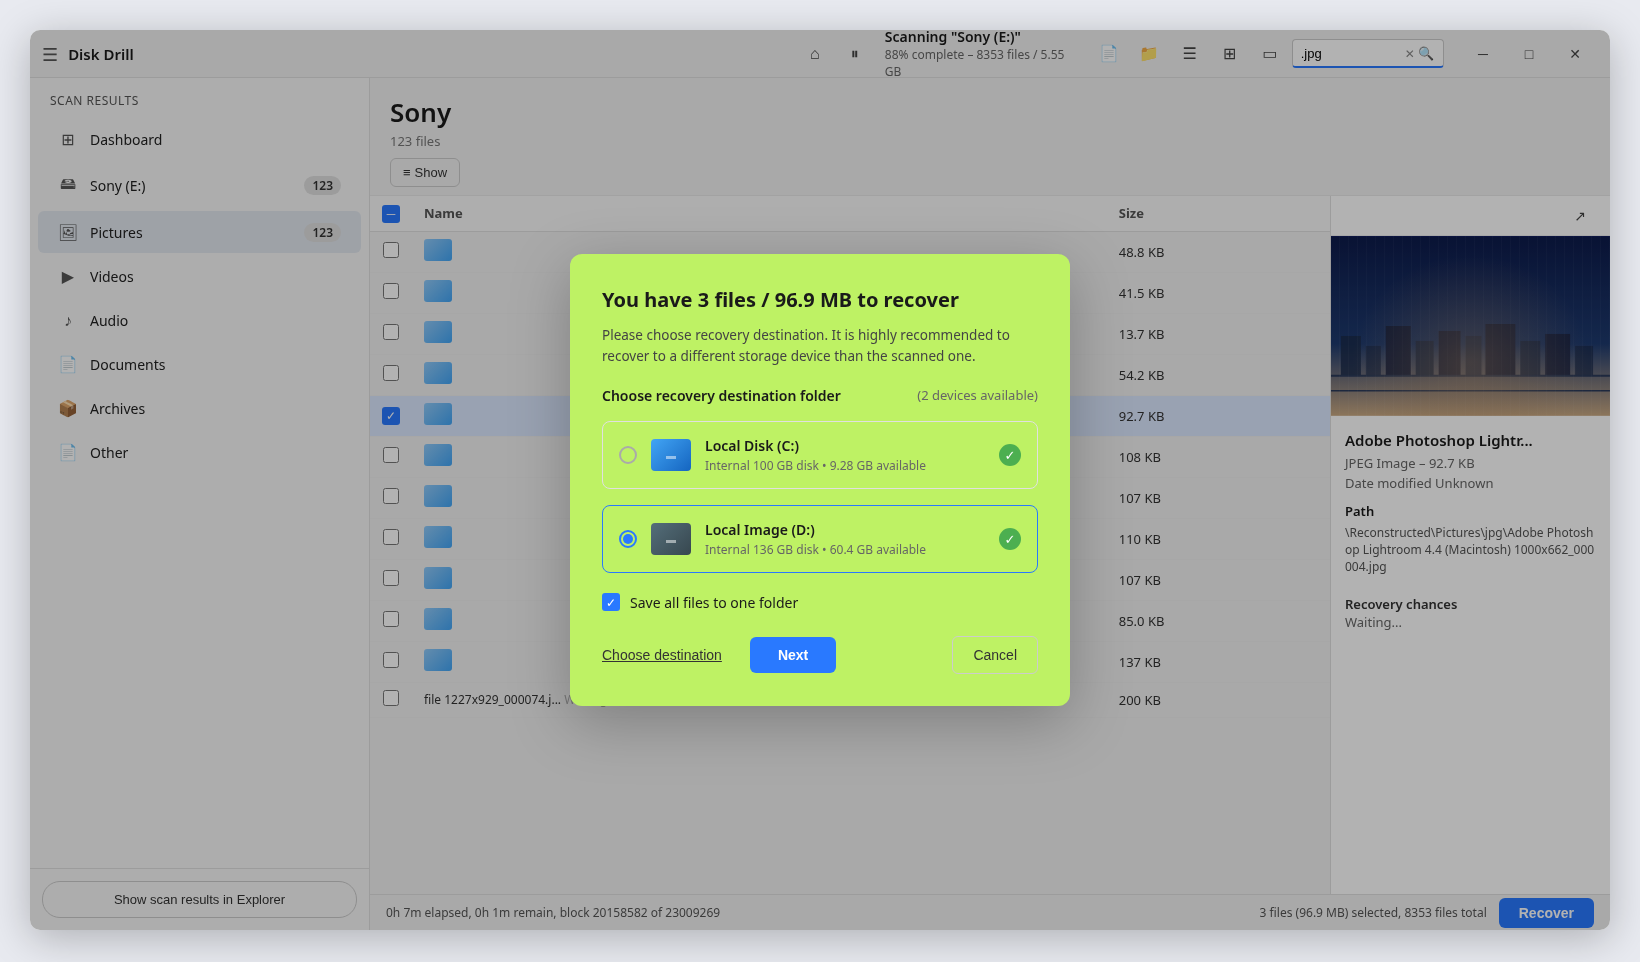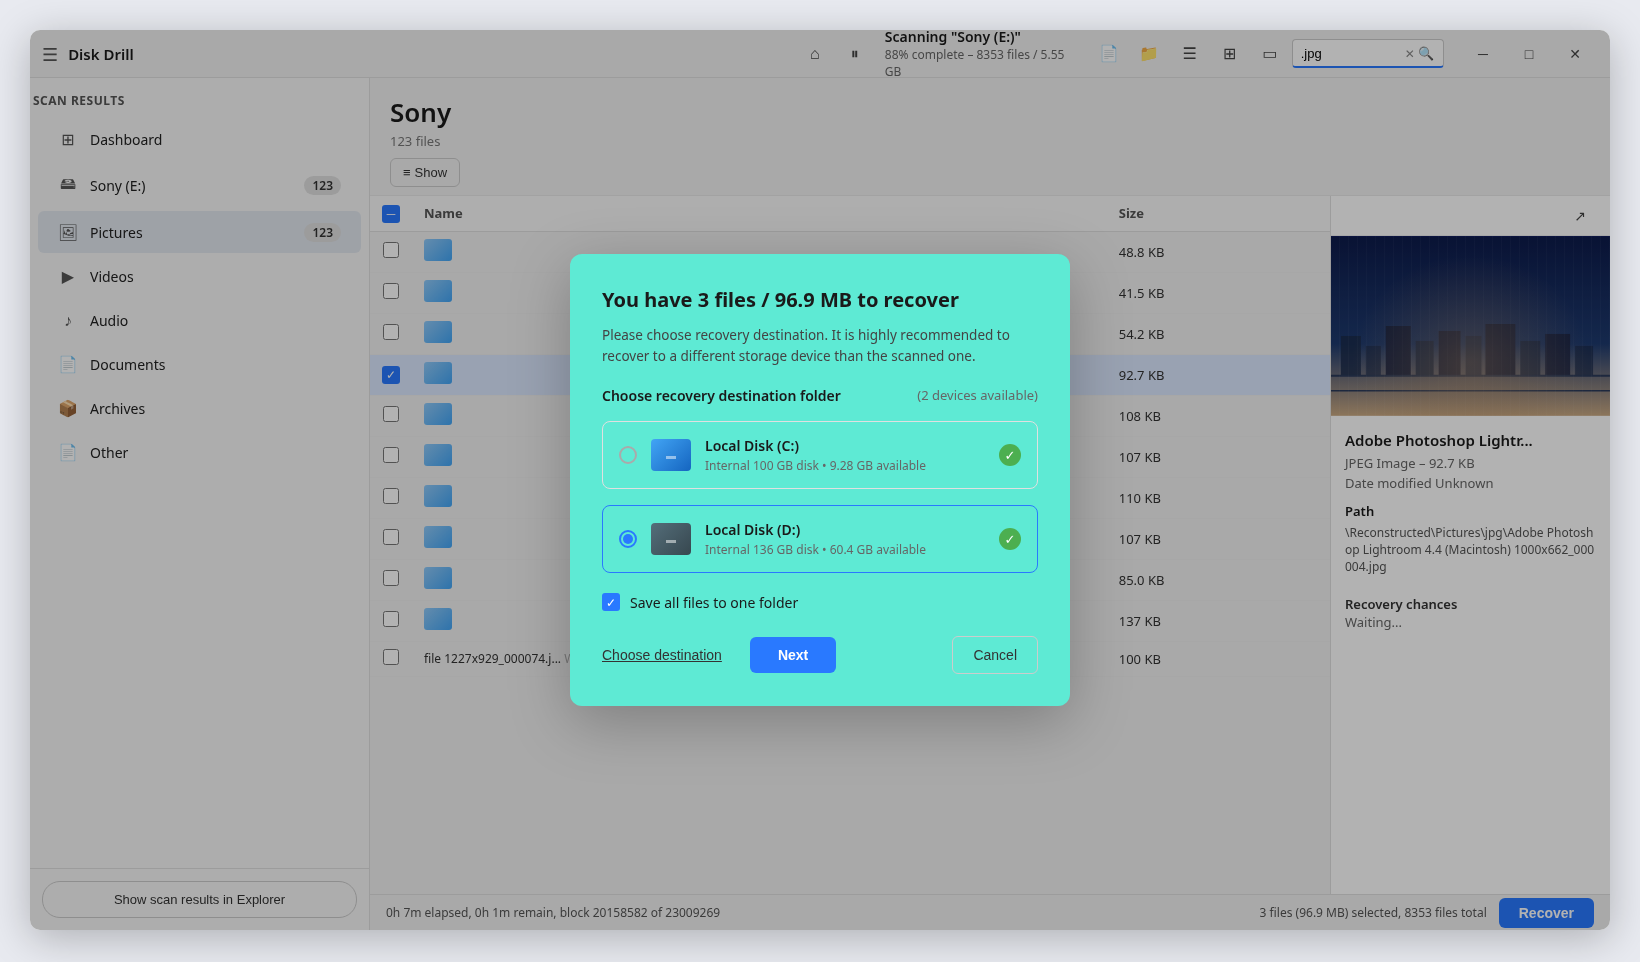--- a/index.html
+++ b/index.html
@@ -64,23 +64,23 @@
     .sidebar {
       width: 340px;
       background: #f8f8f8;
       border-right: 1px solid #e0e0e0;
       display: flex;
       flex-direction: column;
       flex-shrink: 0;
     }
     .sidebar-section-label {
       font-size: 12px;
-      font-weight: 700;
+      font-weight: 400;
       color: #555;
-      padding: 14px 3px 8px;
+      padding: 14px 20px 8px;
       text-transform: uppercase;
       letter-spacing: 0.5px;
     }
     .sidebar-item {
       display: flex;
       align-items: center;
       padding: 10px 20px;
       cursor: pointer;
       border-radius: 6px;
       margin: 1px 8px;
@@ -383,21 +383,21 @@
       left: 0;
       right: 0;
       bottom: 0;
       background: rgba(0,0,0,0.3);
       display: flex;
       align-items: center;
       justify-content: center;
       z-index: 100;
     }
     .modal {
-      background: #5eead4;
+      background: #bef264;
       border-radius: 12px;
       padding: 32px;
       width: 500px;
       box-shadow: 0 16px 60px rgba(0,0,0,0.25);
     }
     .modal-title {
       font-size: 20px;
       font-weight: 700;
       color: #1a1a1a;
       margin-bottom: 12px;
@@ -673,20 +673,25 @@
                 <td>48.8 KB</td>
               </tr>
               <tr>
                 <td class="checkbox-cell"><input type="checkbox" class="cb" style=""></td>
                 <td><span class="file-icon"></span></td>
                 <td>41.5 KB</td>
               </tr>
               <tr>
                 <td class="checkbox-cell"><input type="checkbox" class="cb" style=""></td>
                 <td><span class="file-icon"></span></td>
+                <td>13.7 KB</td>
+              </tr>
+              <tr>
+                <td class="checkbox-cell"><input type="checkbox" class="cb" style=""></td>
+                <td><span class="file-icon"></span></td>
                 <td>54.2 KB</td>
               </tr>
               <tr class="selected">
                 <td class="checkbox-cell"><div class="cb-checked">✓</div></td>
                 <td><span class="file-icon"></span></td>
                 <td>92.7 KB</td>
               </tr>
               <tr>
                 <td class="checkbox-cell"><input type="checkbox" class="cb" style=""></td>
                 <td><span class="file-icon"></span></td>
@@ -713,21 +718,21 @@
                 <td>85.0 KB</td>
               </tr>
               <tr>
                 <td class="checkbox-cell"><input type="checkbox" class="cb" style=""></td>
                 <td><span class="file-icon"></span></td>
                 <td>137 KB</td>
               </tr>
               <tr>
                 <td class="checkbox-cell"><input type="checkbox" class="cb" style=""></td>
                 <td style="font-size:12px;">file 1227x929_000074.j... <span style="color:#aaa;">Waiting...</span></td>
-                <td>100 KB</td>
+                <td>200 KB</td>
               </tr>
             </tbody>
           </table>
         </div>
 
         <div class="preview-panel">
           <div class="preview-toolbar">
             <button class="toolbar-btn" style="font-size:14px;">↗</button>
           </div>
           <div class="preview-image">
@@ -799,21 +804,21 @@
           <div class="disk-name">Local Disk (C:)</div>
           <div class="disk-detail">Internal 100 GB disk • 9.28 GB available</div>
         </div>
         <div class="disk-status-icon">✓</div>
       </div>
 
       <div class="disk-option" style="border-color:#2979ff;">
         <div class="disk-radio selected"></div>
         <div class="disk-icon"></div>
         <div class="disk-info">
-          <div class="disk-name">Local Disk (D:)</div>
+          <div class="disk-name">Local Image (D:)</div>
           <div class="disk-detail">Internal 136 GB disk • 60.4 GB available</div>
         </div>
         <div class="disk-status-icon">✓</div>
       </div>
 
       <div class="modal-checkbox-row">
         <div class="modal-cb">✓</div>
         <span class="modal-cb-label">Save all files to one folder</span>
       </div>
 

